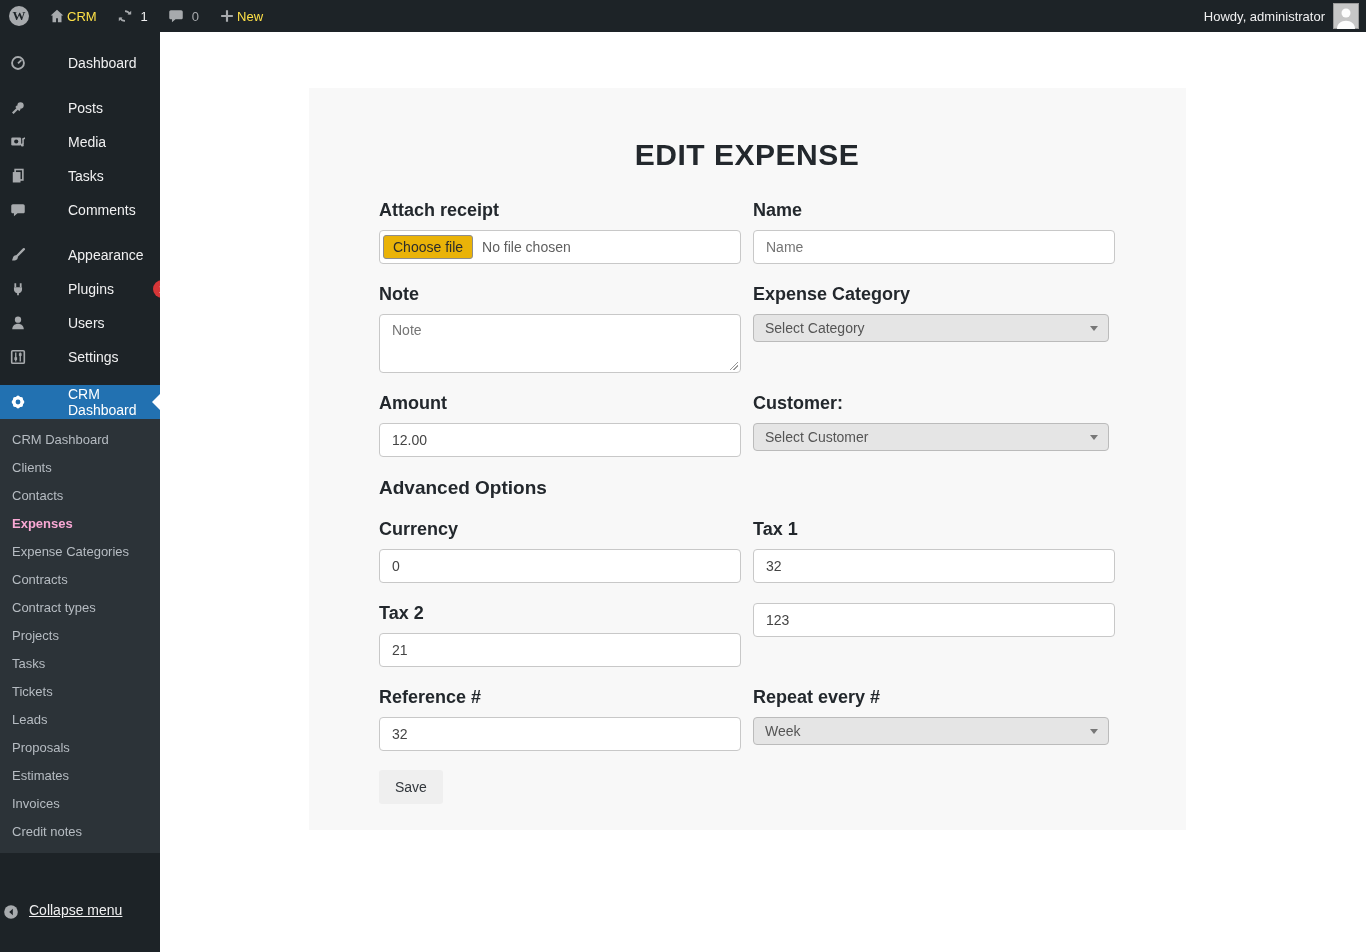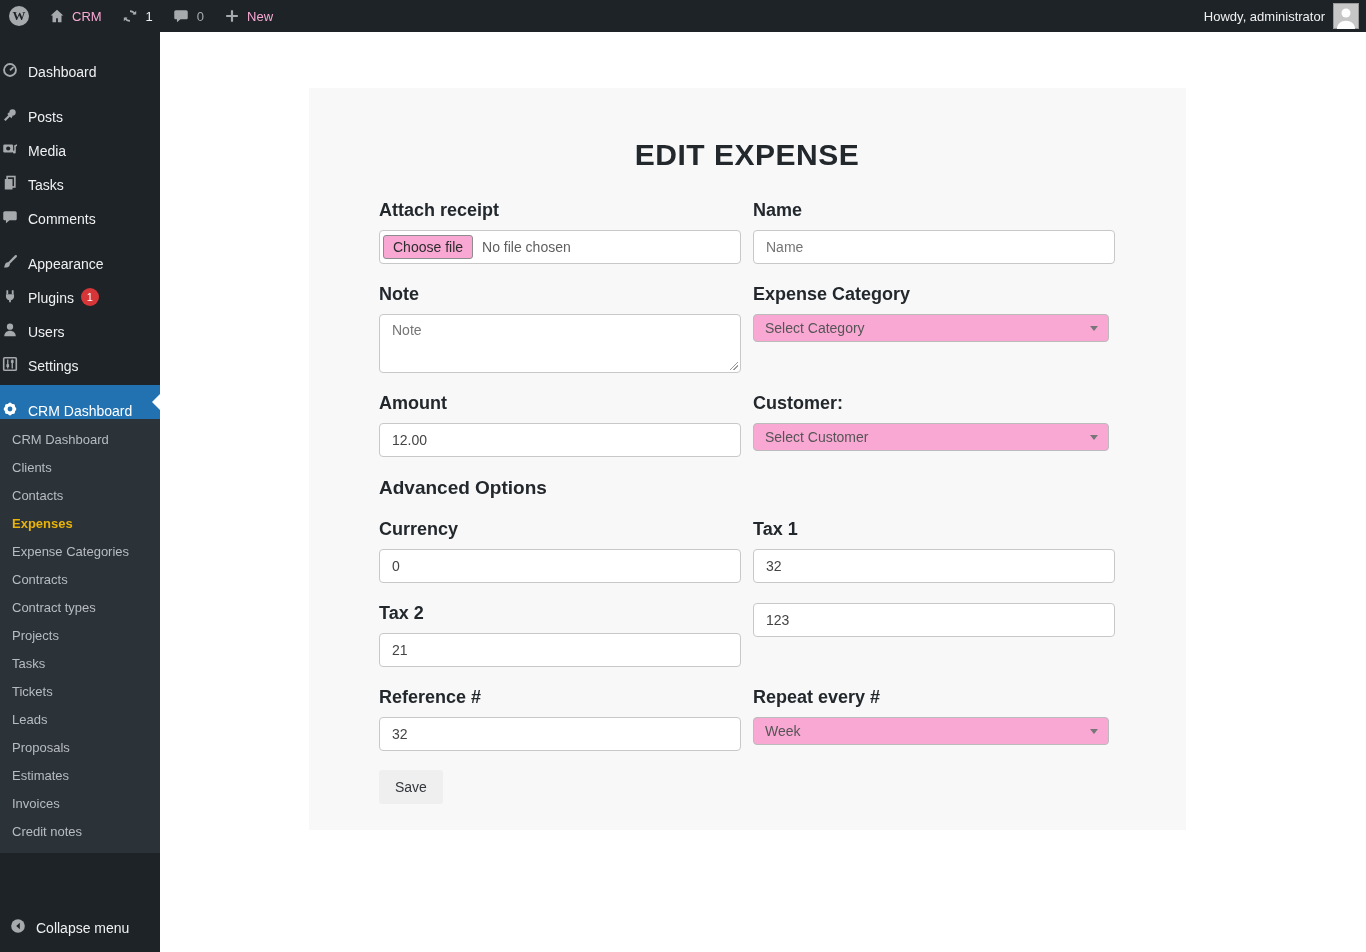--- a/index.html
+++ b/index.html
@@ -8,66 +8,66 @@
 
   
   .adminbar {
     position: absolute; top: 0; left: 0; width: 1366px; height: 32px;
     background: #1d2327; color: #f0f0f1; display: flex; align-items: center;
     font-size: 13px; z-index: 50;
   }
   .ab-item { display: flex; align-items: center; height: 32px; padding: 0 9px; cursor: pointer; }
   .ab-icon { width: 20px; height: 20px; display: inline-flex; align-items: center; justify-content: center; color: #a7aaad; }
   .ab-icon svg { width: 18px; height: 18px; }
-  .ab-text { margin-left: 5px; color: #f9a8d4; }
+  .ab-text { color: #fde047; }
   .ab-count-dim { margin-left: 6px; color: #a7aaad; }
   .ab-count { margin-left: 6px; color: #f0f0f1; }
   .wplogo {
     width: 20px; height: 20px; border-radius: 50%; background: #a7aaad;
     color: #1d2327; font-family: "Liberation Serif", serif; font-weight: bold;
     font-size: 13px; display: flex; align-items: center; justify-content: center;
   }
   .ab-right { margin-left: auto; display: flex; align-items: center; padding-right: 7px; }
   .howdy { color: #f0f0f1; margin-right: 8px; }
   .avatar { width: 26px; height: 26px; display: block; }
 
   
   .sidebar {
     position: absolute; top: 32px; left: 0; width: 160px; height: 920px;
     background: #1d2327; color: #f0f0f1;
   }
   .menu-top { padding-top: 14px; }
   .menu-item {
-    display: flex; align-items: flex-end; height: 34px; padding-left: 0;
-    font-size: 14px; cursor: pointer; position: relative; color: #f0f0f1;
+    display: flex; align-items: center; height: 34px; padding-left: 8px;
+    font-size: 14px; cursor: pointer; position: relative; color: #f0f0f1; gap: 32px;
   }
   .menu-item.group-start { margin-top: 11px; }
   .mi-icon { width: 20px; height: 20px; margin-right: 8px; color: #a7aaad; display: inline-flex; align-items: center; justify-content: center; flex: 0 0 20px; }
   .mi-icon svg { width: 18px; height: 18px; }
   .menu-item.active { background: #2271b1; color: #fff; }
   .menu-item.active .mi-icon { color: #fff; }
   .menu-item.active::after {
     content: ""; position: absolute; right: 0; top: 50%; margin-top: -8px;
     border: 8px solid transparent; border-right-color: #ffffff; border-left-width: 0;
   }
   .update-badge {
     display: inline-block; min-width: 18px; height: 18px; border-radius: 9px;
     background: #d63638; color: #fff; font-size: 11px; line-height: 18px;
     text-align: center; margin-left: 7px; padding: 0 2px;
   }
   .submenu { background: #2c3338; padding: 7px 0; }
   .submenu-item {
     display: block; padding: 7px 4px 7px 12px; font-size: 13px; line-height: 14px;
     color: #b6bcc2; cursor: pointer;
   }
-  .submenu-item.current { color: #eab308; font-weight: bold; }
+  .submenu-item.current { color: #f9a8d4; font-weight: bold; }
   .collapse-item {
     position: absolute; bottom: 16px; left: 0; width: 160px; height: 34px;
-    display: flex; align-items: flex-end; padding-left: 8px; font-size: 14px;
-    color: #f0f0f1; cursor: pointer;
+    display: flex; align-items: flex-start; padding-left: 1px; font-size: 14px;
+    color: #f0f0f1; cursor: pointer; text-decoration: underline;
   }
 
   
   .content { position: absolute; top: 32px; left: 160px; width: 1174px; height: 920px; background: #fff; }
   .card { width: 877px; height: 742px; margin: 56px auto 0; background: #f8f8f8; }
   .form-wrap { width: 736px; margin: 0 auto; padding-top: 50px; }
   .form-title {
     text-align: center; font-size: 30px; font-weight: bold; color: #23282d;
     letter-spacing: 0.5px;
   }
@@ -88,36 +88,36 @@
     background: #fff; padding: 7px 12px; font-size: 14px; color: #444;
     font-family: "Liberation Sans", sans-serif; resize: none; outline: none; display: block;
   }
   .ta::placeholder { color: #757575; opacity: 1; }
   .grip {
     position: absolute; right: 3px; bottom: 3px; width: 9px; height: 9px;
     background: linear-gradient(135deg, transparent 50%, #999 50%, #999 58%, transparent 58%, transparent 72%, #999 72%, #999 80%, transparent 80%);
   }
   .sel {
     position: relative; width: 356px; max-width: 100%; height: 28px;
-    border: 1px solid #bbb; border-radius: 4px; background: #f9a8d4;
+    border: 1px solid #bbb; border-radius: 4px; background: #e5e5e5;
     font-size: 14px; color: #555; line-height: 26px; padding: 0 26px 0 11px;
     cursor: pointer; overflow: hidden; white-space: nowrap; margin-top: 8px;
   }
   .sel-arrow {
     position: absolute; right: 10px; top: 11px; width: 0; height: 0;
     border-left: 4px solid transparent; border-right: 4px solid transparent;
     border-top: 5px solid #777;
   }
   .advanced-heading { grid-column: 1 / -1; font-size: 19px; font-weight: bold; color: #23282d; }
   .file-input {
     width: 100%; height: 34px; border: 1px solid #c8c8c8; border-radius: 4px;
     background: #fff; display: flex; align-items: center; padding: 0 3px; cursor: pointer;
   }
   .file-btn {
-    background: #f9a8d4; border: 1px solid #8d8d8d; border-radius: 3px;
+    background: #eab308; border: 1px solid #8d8d8d; border-radius: 3px;
     padding: 3px 9px; font-size: 14px; color: #2c2c2c; white-space: nowrap;
   }
   .file-status { margin-left: 9px; font-size: 14px; color: #5f5f5f; text-align: center; }
   .save-btn {
     margin-top: 19px; height: 34px; padding: 0 16px; background: #efefef;
     border: none; border-radius: 3px; font-size: 14px; color: #32373c;
     font-family: "Liberation Sans", sans-serif; cursor: pointer;
   }
 </style>
 </head>

